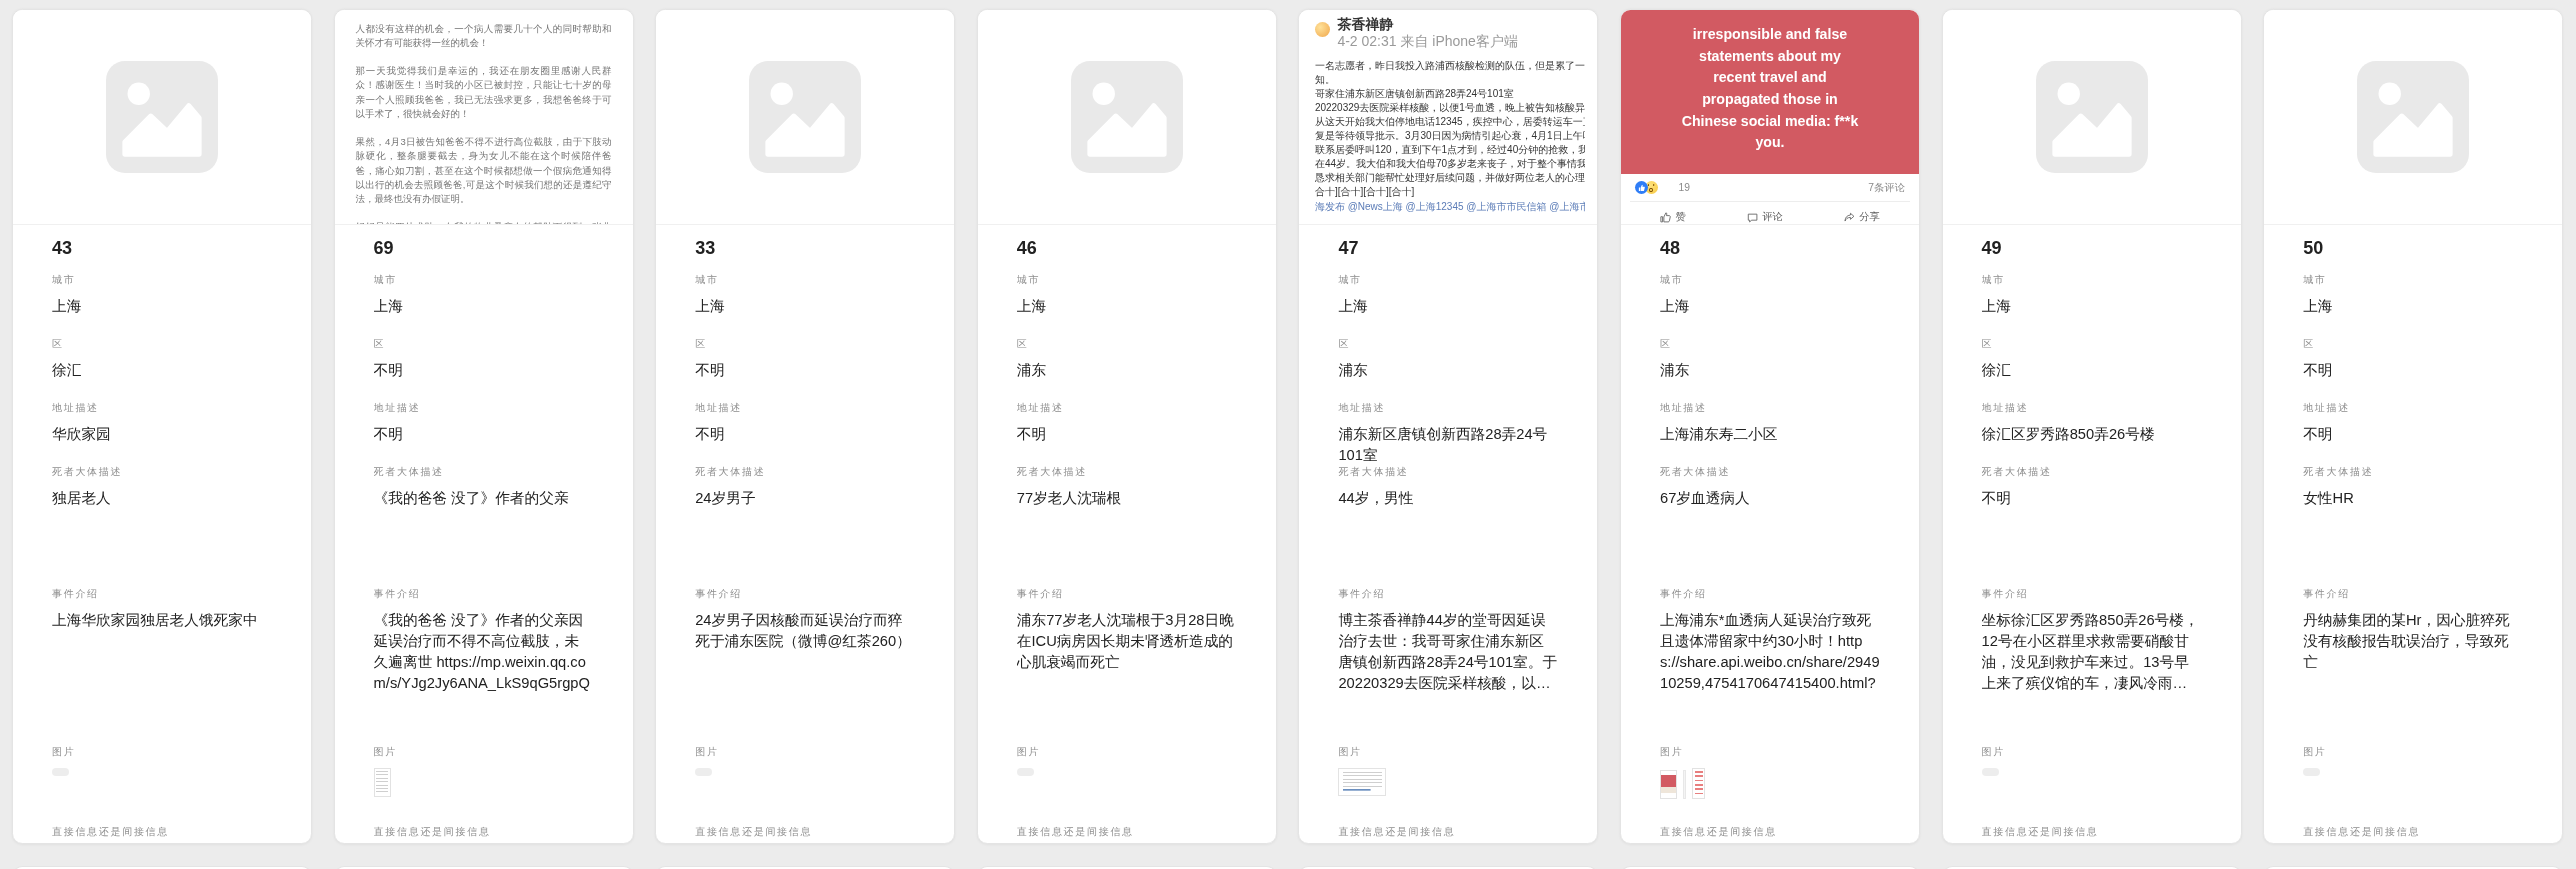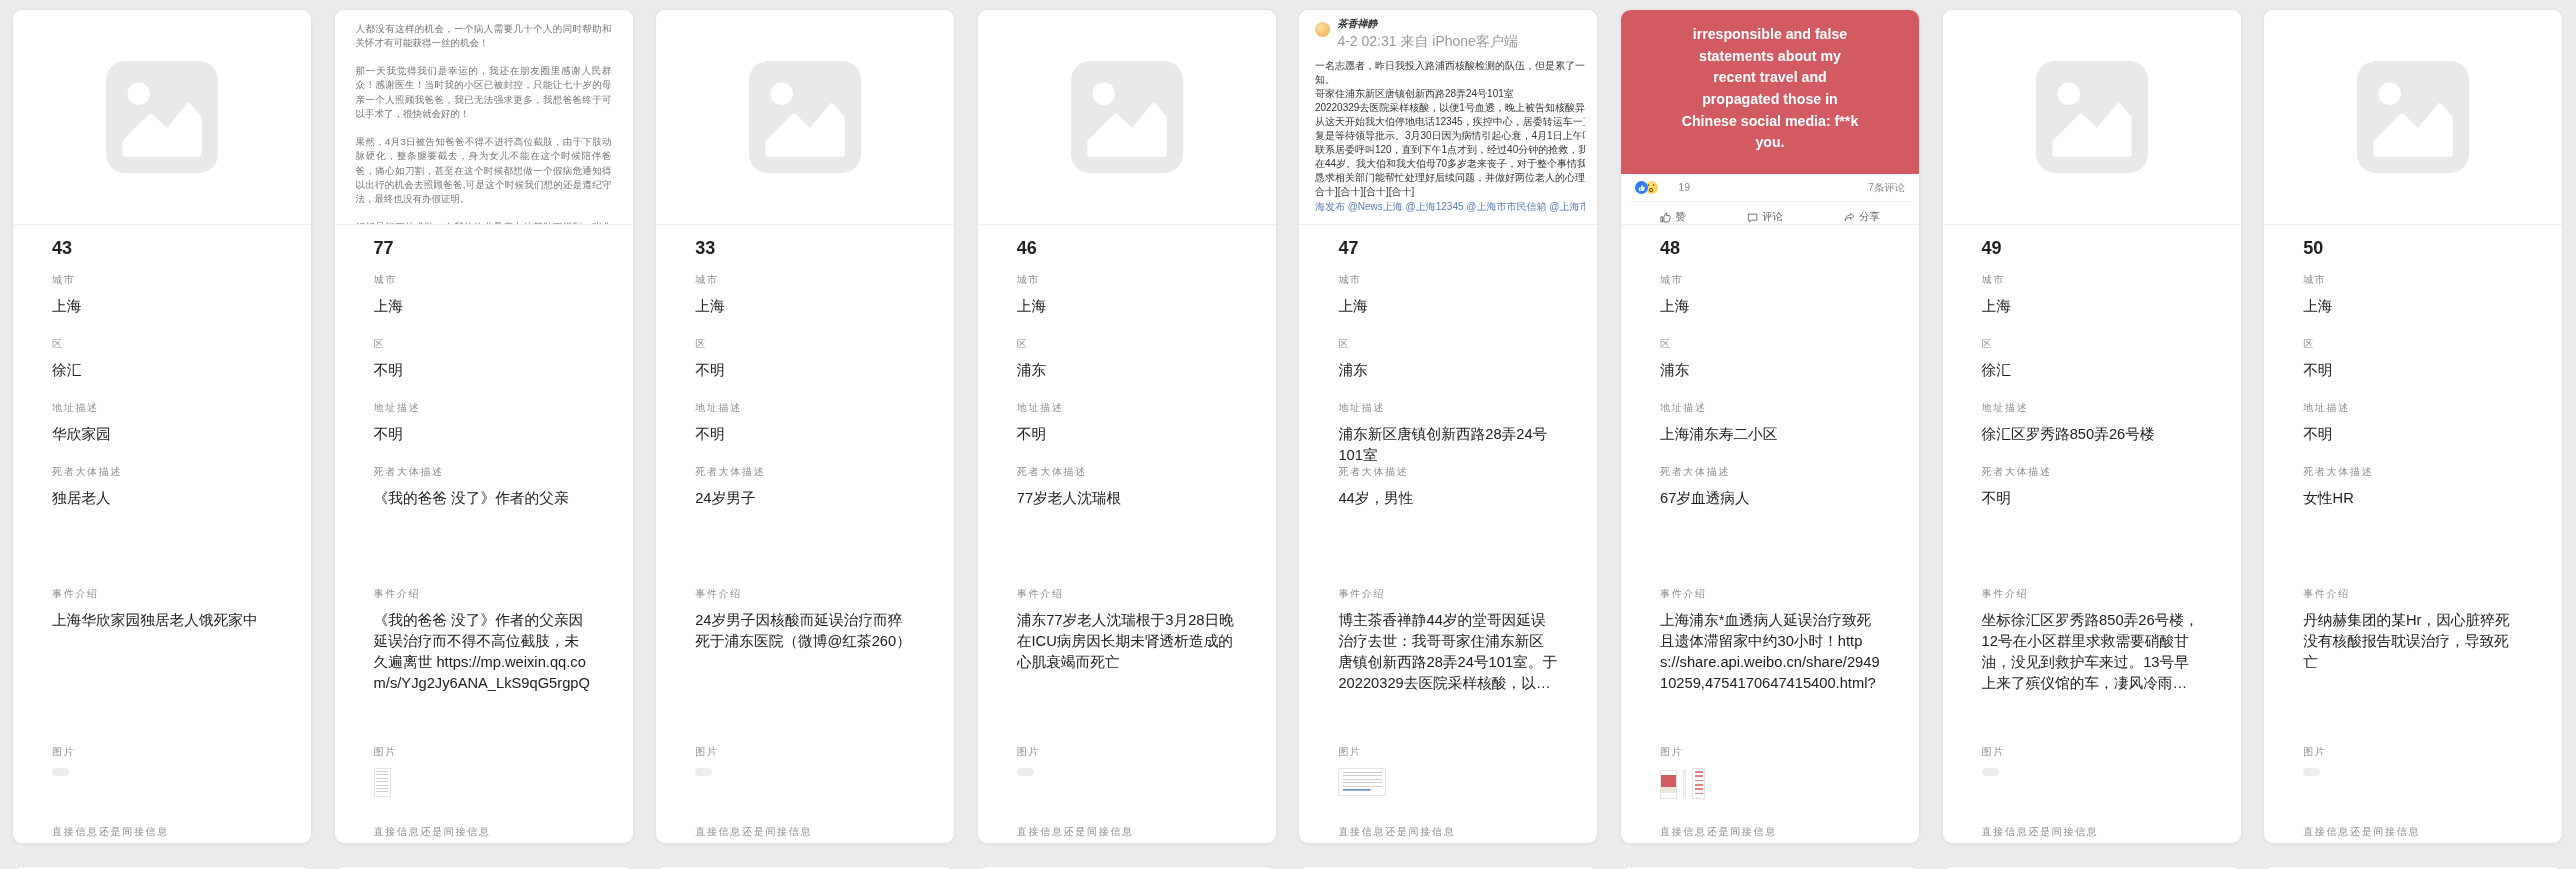--- a/index.html
+++ b/index.html
@@ -10,21 +10,21 @@
         display:flex;flex-direction:column;box-sizing:border-box;}
   .media{height:214px;flex:0 0 214px;border-bottom:0.9px solid #f0f0f0;position:relative;overflow:hidden;background:#fff;}
   .media-center{width:100%;height:100%;display:flex;align-items:center;justify-content:center;}
   
   .article-shot{padding:12px 21px;font-size:9.5px;line-height:14.2px;color:#5a5a5a;
                 white-space:pre-line;filter:blur(0.3px);opacity:.85;text-align:justify;}
   
   .weibo-shot{padding:8.6px 12px 0 15.5px;}
   .weibo-head{display:flex;align-items:flex-start;gap:7px;}
   .weibo-avatar{width:15.5px;height:15.5px;border-radius:50%;background:radial-gradient(circle at 35% 35%,#ffe29a,#f0a64a);margin-top:3.4px;flex:0 0 15.5px;}
-  .weibo-name{font-size:10px;font-weight:600;color:#333;line-height:12px;font-style:italic;}
+  .weibo-name{font-size:14px;font-weight:600;color:#333;line-height:12px;}
   .weibo-meta{font-size:14px;color:#9a9a9a;margin-top:2.6px;}
   .weibo-body{margin-top:7.8px;font-size:10px;line-height:14px;color:#333;white-space:pre;overflow:hidden;}
   .weibo-mentions{margin-top:1.7px;font-size:10px;color:#5b7cb7;white-space:nowrap;overflow:hidden;}
   
   .red-block{height:164px;background:#d25a62;display:flex;align-items:center;justify-content:center;overflow:hidden;}
   .red-text{color:#fff;font-weight:700;font-size:14.2px;line-height:21.6px;text-align:center;white-space:pre-line;margin-top:-5.2px;padding:0 22.4px;}
   .react-row{display:flex;align-items:center;padding:7px 14px 5.2px 14px;}
   .react-icons{display:flex;align-items:center;}
   .emoji-like{width:13px;height:13px;border-radius:50%;background:#2f7df6;position:relative;z-index:2;}
   .emoji-like svg{position:absolute;left:2.6px;top:2.6px;}
@@ -121,21 +121,21 @@
 
 果然，4月3日被告知爸爸不得不进行高位截肢，由于下肢动脉硬化，整条腿要截去，身为女儿不能在这个时候陪伴爸爸，痛心如刀割，甚至在这个时候都想做一个假病危通知得以出行的机会去照顾爸爸,可是这个时候我们想的还是遵纪守法，最终也没有办假证明。
 
 妈妈只能四处求助，在我的物业及亲友的帮助下得到一张非常宝贵的通行证，整个小区就只有三张！她用了就必须在最短的时间内回来！
 
 医院方也出于人道主义，让妈妈留下楼来，但不能穿过隔离线，我们只能"隔线"相望。我们彼此都不敢越过这条线，那是一条人世间最宽最深的线，我们隔空相望，却不能相守。
 
 余下我送来的物资，妈妈说"赶快回去"：快回去！快回去！外面不安宁，你别再有事</div>
       </div>
       <div class="card-body">
-        <div class="sec-num">77</div>
+        <div class="sec-num">69</div>
         <div class="sec sec-city">
             <div class="flabel">城市</div>
             <div class="fvalue">上海</div>
           </div>
         <div class="sec sec-district">
             <div class="flabel">区</div>
             <div class="fvalue">不明</div>
           </div>
         <div class="sec sec-address">
             <div class="flabel">地址描述</div>

